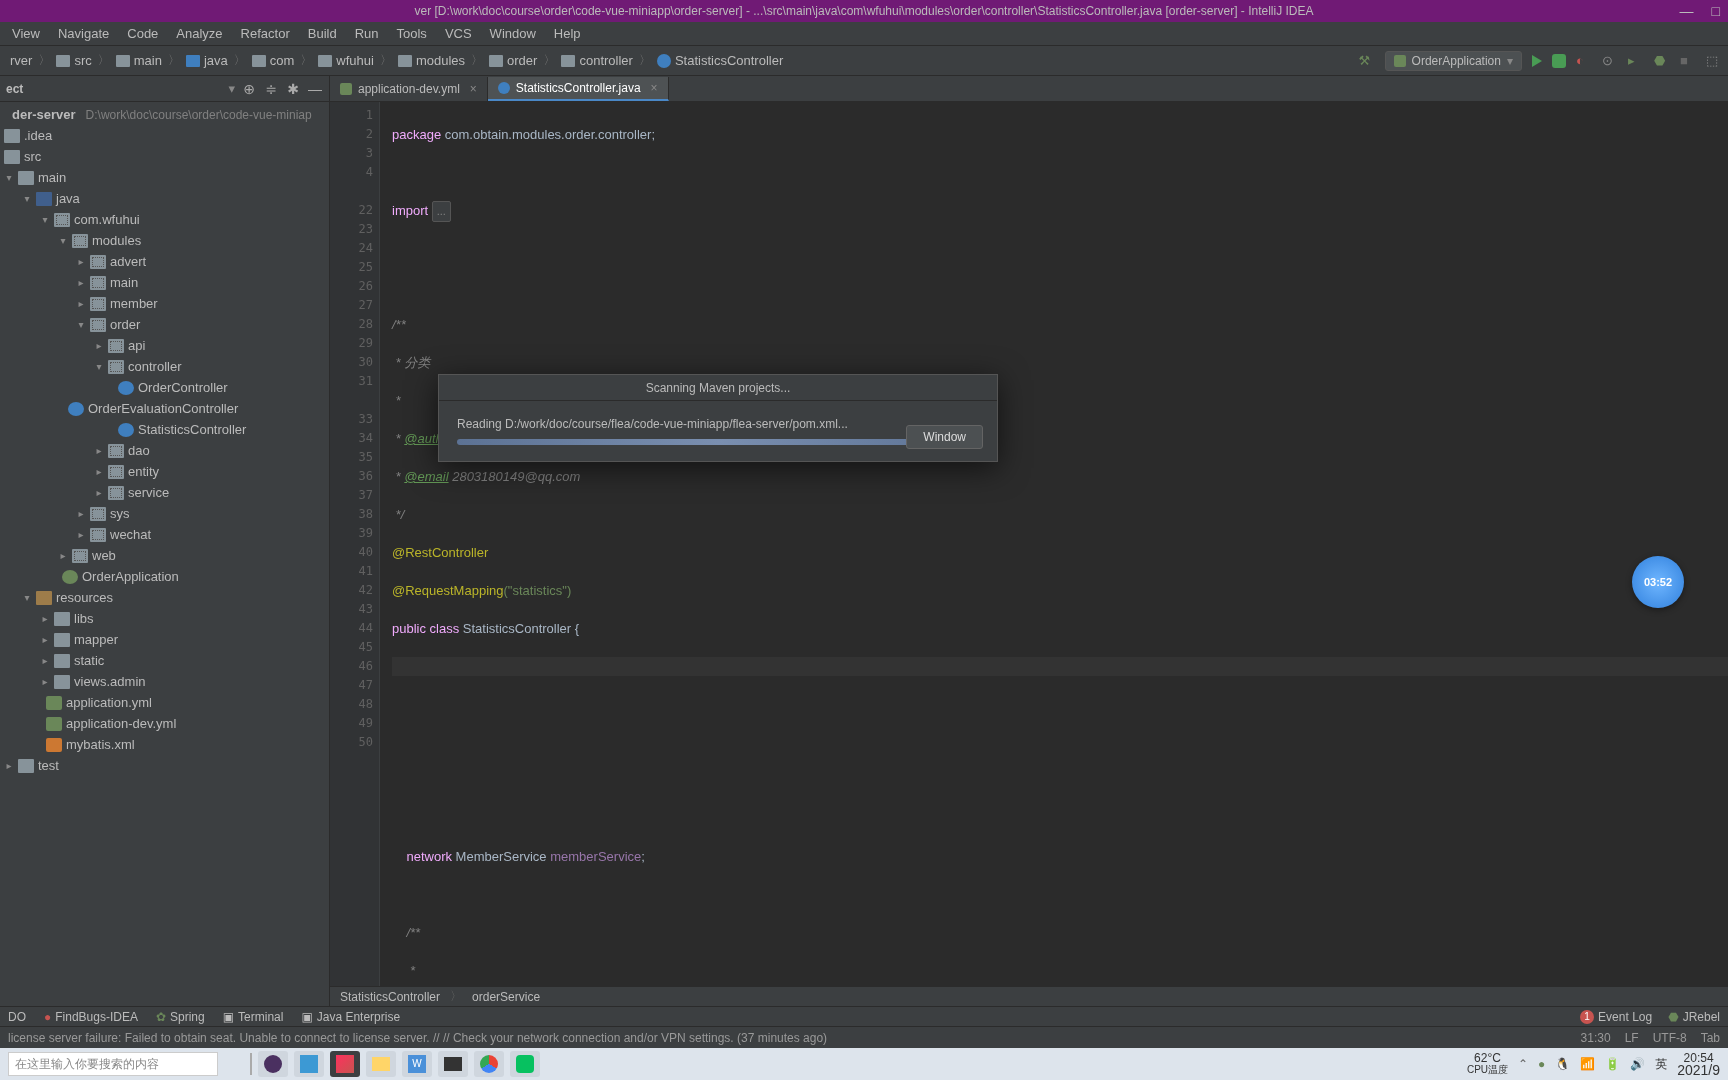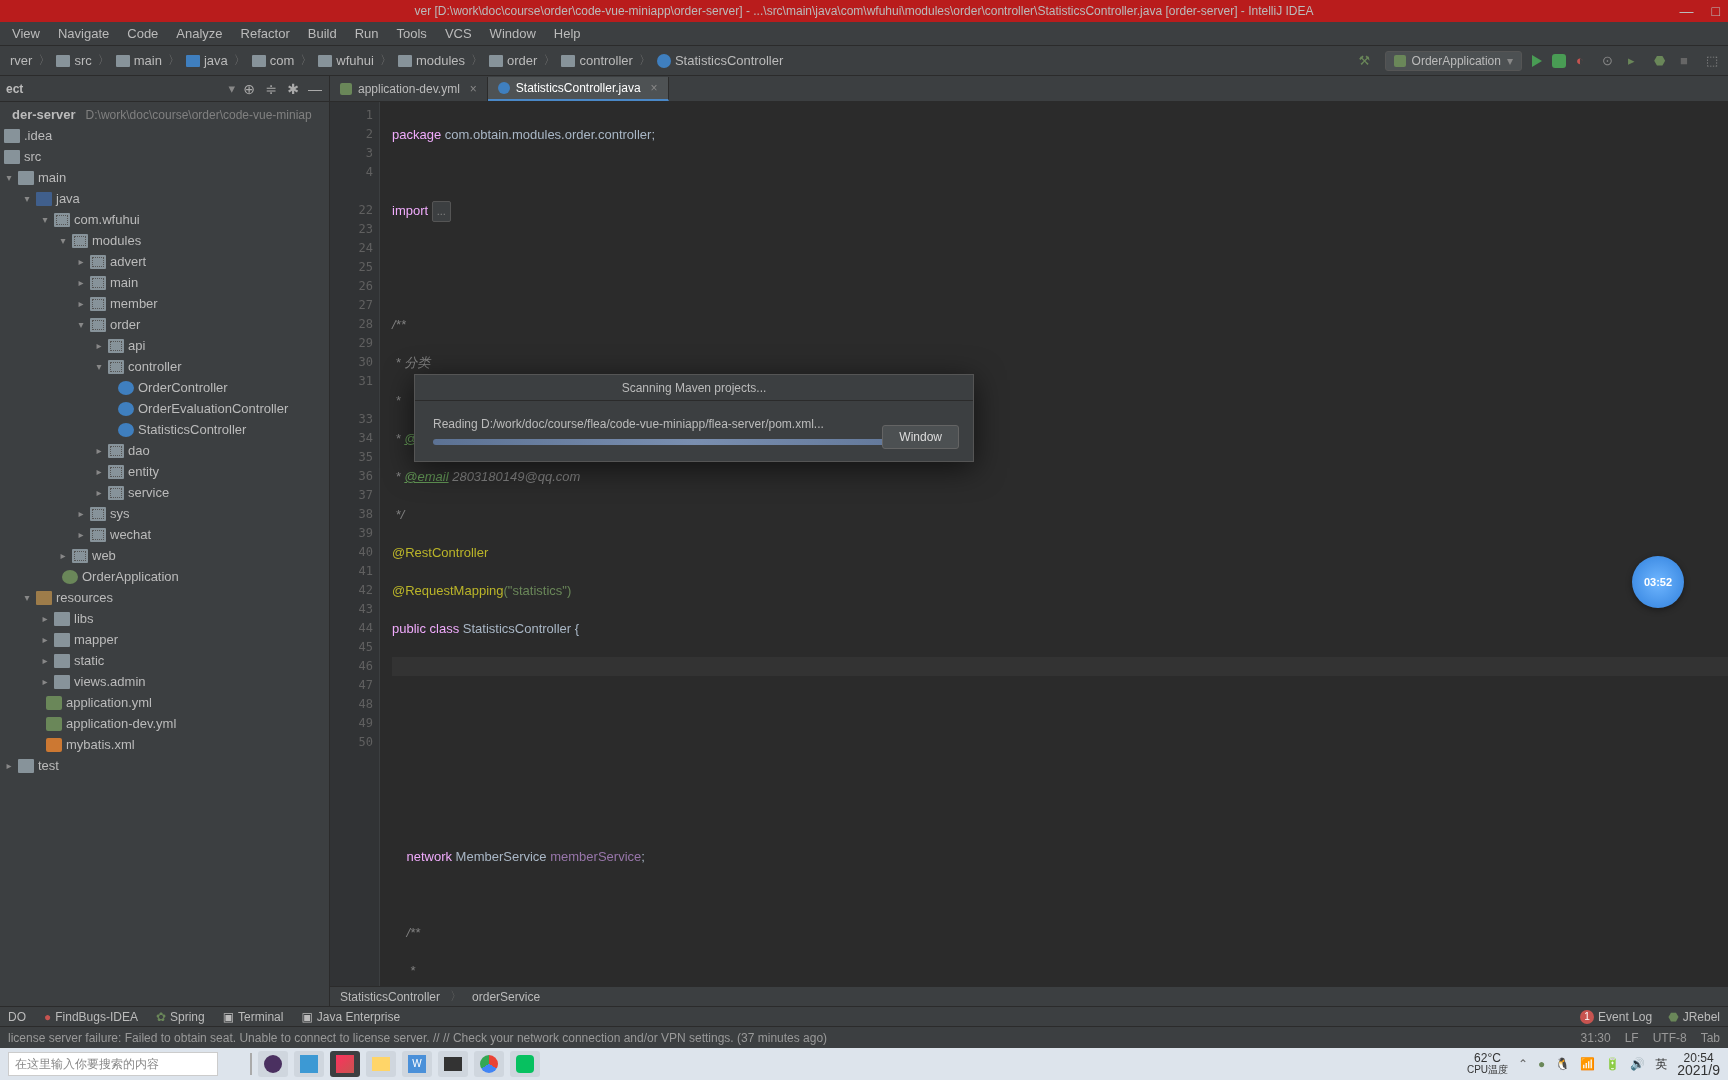--- a/index.html
+++ b/index.html
@@ -1,19 +1,19 @@
 <!DOCTYPE html>
 <html><head>
 <meta charset="utf-8">
 <style>
 * { margin: 0; padding: 0; box-sizing: border-box; font-family: "Segoe UI", Arial, sans-serif; }
 body { width: 1728px; height: 1080px; background: #3c3f41; color: #bbbbbb; font-size: 13px; overflow: hidden; position: relative; }
 
 
-.title-bar { height: 22px; background: #b91c1c; color: #bbbbbb; display: flex; align-items: center; justify-content: center; font-size: 12px; position: relative; }
+.title-bar { height: 22px; background: #701a75; color: #bbbbbb; display: flex; align-items: center; justify-content: center; font-size: 12px; position: relative; }
 .title-bar .controls { position: absolute; right: 8px; display: flex; gap: 18px; }
 .title-bar .controls span { font-size: 14px; cursor: default; }
 
 
 .menu-bar { height: 24px; background: #3c3f41; display: flex; align-items: center; padding: 0 4px; gap: 2px; border-bottom: 1px solid #2b2b2b; }
 .menu-bar .item { padding: 2px 8px; color: #bbbbbb; font-size: 13px; }
 
 
 .toolbar { height: 30px; background: #3c3f41; display: flex; align-items: center; padding: 0 6px; border-bottom: 1px solid #2b2b2b; }
 .breadcrumb { display: flex; align-items: center; gap: 2px; flex: 1; }
@@ -77,21 +77,21 @@
 .status-bar { height: 22px; background: #3c3f41; border-top:1px solid #2b2b2b; display:flex; align-items:center; padding:0 8px; font-size:12px; color:#999; }
 .status-bar .right { margin-left:auto; display:flex; gap:14px; }
 
 
 .taskbar { height: 32px; background: #dde4ec; display:flex; align-items:center; padding:0 8px; gap:6px; color:#333; font-size:12px; }
 .search-box { width: 210px; height:24px; border:1px solid #ccc; background:#fff; display:flex; align-items:center; padding:0 6px; }
 .tb-app { width:30px; height:26px; background:#cfd6de; border-radius:3px; display:flex; align-items:center; justify-content:center; }
 .tb-right { margin-left:auto; display:flex; align-items:center; gap:10px; }
 
 
-.dialog { position:absolute; left:414px; top:374px; width:560px; background:#3c3f41; border:1px solid #555; box-shadow:0 6px 30px rgba(0,0,0,0.6); z-index:50; }
+.dialog { position:absolute; left:438px; top:374px; width:560px; background:#3c3f41; border:1px solid #555; box-shadow:0 6px 30px rgba(0,0,0,0.6); z-index:50; }
 .dialog-title { height:26px; display:flex; align-items:center; justify-content:center; color:#bbb; font-size:12px; border-bottom:1px solid #2b2b2b; }
 .dialog-body { padding:16px 18px 14px; }
 .dialog-msg { color:#bbb; font-size:12px; margin-bottom:8px; }
 .progress { height:6px; background:#555; border-radius:3px; overflow:hidden; margin-bottom:2px; }
 .progress-inner { height:100%; width:100%; background:linear-gradient(90deg,#5c7294,#7a8fb0,#5c7294); }
 .dialog-btn { position:absolute; right:14px; bottom:12px; padding:4px 16px; background:#4c5052; border:1px solid #646464; color:#ddd; font-size:12px; border-radius:3px; }
 
 
 .clock-widget { position:absolute; right:44px; top:556px; width:52px; height:52px; border-radius:50%; background:radial-gradient(circle,#6fb6ff,#2f7fdc); display:flex; align-items:center; justify-content:center; color:#fff; font-size:11px; font-weight:bold; z-index:40; box-shadow:0 2px 6px rgba(0,0,0,0.4); }
 
@@ -262,21 +262,21 @@
         </div>
       <div class="tree-row" style="padding-left:94px">
           <span class="arrow">▾</span>
           <span class="icon icon-pkg"></span>
           <span>controller</span>
         </div>
       <div class="tree-row" style="padding-left:118px">
           <span class="icon icon-class"></span>
           <span>OrderController</span>
         </div>
-      <div class="tree-row" style="padding-left:118px">
+      <div class="tree-row" style="padding-left:68px">
           <span class="icon icon-class"></span>
           <span>OrderEvaluationController</span>
         </div>
       <div class="tree-row" style="padding-left:118px">
           <span class="icon icon-class"></span>
           <span>StatisticsController</span>
         </div>
       <div class="tree-row" style="padding-left:94px">
           <span class="arrow">▸</span>
           <span class="icon icon-pkg"></span>

